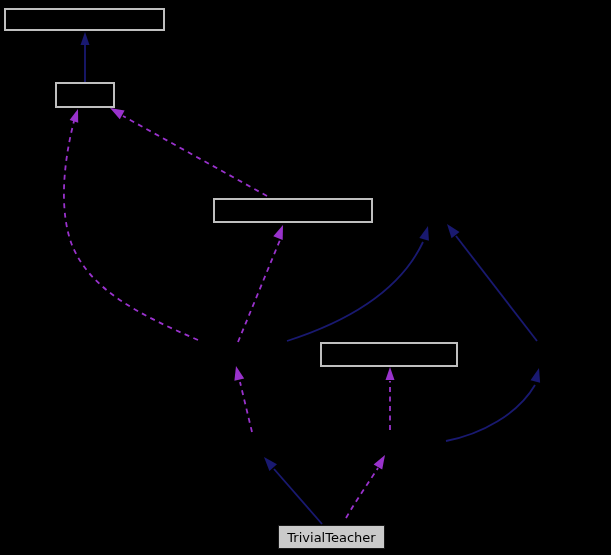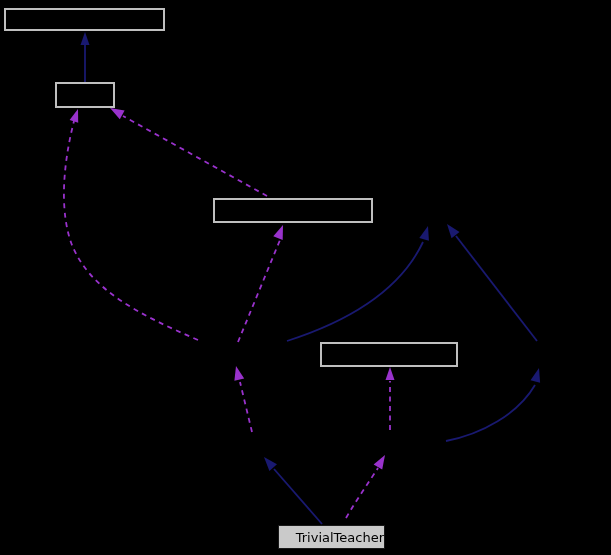--- a/index.html
+++ b/index.html
@@ -19,21 +19,21 @@
   .edge-inherit{stroke:var(--inherit);stroke-width:1.8;fill:none;}
   .edge-usage{stroke:var(--usage);stroke-width:1.8;fill:none;stroke-dasharray:5 4.5;}
   .head-inherit{fill:var(--inherit);stroke:none;}
   .head-usage{fill:var(--usage);stroke:none;}
   .node{
     position:absolute;box-sizing:border-box;border:2px solid var(--node-border);
     background:transparent;
   }
   .focus-node{
     position:absolute;box-sizing:border-box;background:var(--focus-fill);
-    color:var(--focus-text);display:flex;align-items:center;justify-content:flex-end;
+    color:var(--focus-text);display:flex;align-items:center;justify-content:center;
     font-size:13px;line-height:1;border:1px solid #1a1a1a;
   }
 </style>
 </head>
 <body>
 
 <div class="canvas">
 
   <svg class="edges" width="611" height="555" viewBox="0 0 611 555" xmlns="http://www.w3.org/2000/svg">
 

